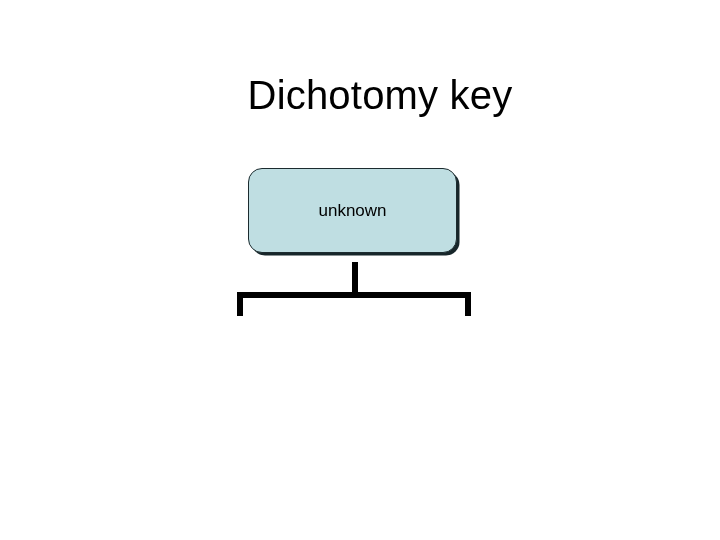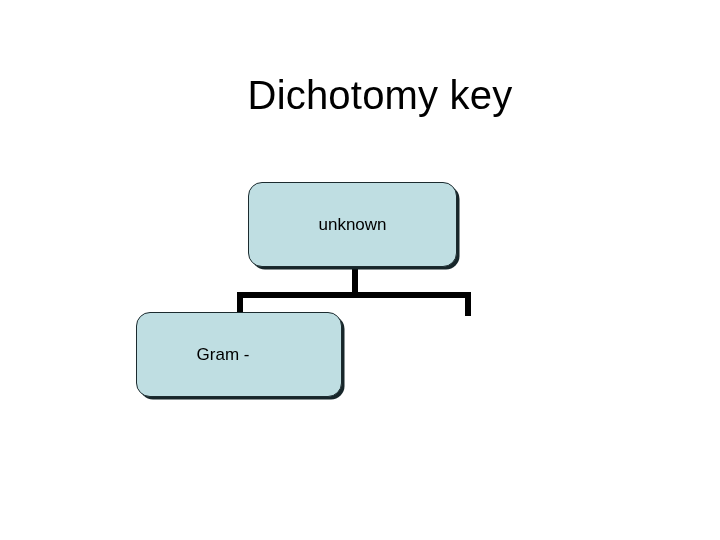--- a/index.html
+++ b/index.html
@@ -93,21 +93,21 @@
   }
   .node .node-label {
     font-size: 17px;
     line-height: 20px;
     color: #000000;
     white-space: nowrap;
   }
 
   #node-unknown {
     left: 248px;
-    top: 182px;
+    top: 168px;
     width: 209px;
     height: 85px;
   }
 
   #node-gram-negative {
     left: 136px;
     top: 312px;
     width: 206px;
     height: 85px;
   }
@@ -135,19 +135,16 @@
 
     <div class="connector" id="stem-vertical"></div>
     <div class="connector" id="branch-horizontal"></div>
     <div class="connector" id="branch-drop-left"></div>
     <div class="connector" id="branch-drop-right"></div>
 
     <div class="node" id="node-unknown">
       <span class="node-label">unknown</span>
     </div>
 
-    <div class="node" id="node-gram-negative">
-      <span class="node-label">Gram -</span>
-    </div>
 
 
   </div>
 </div>
 
 </body></html>

